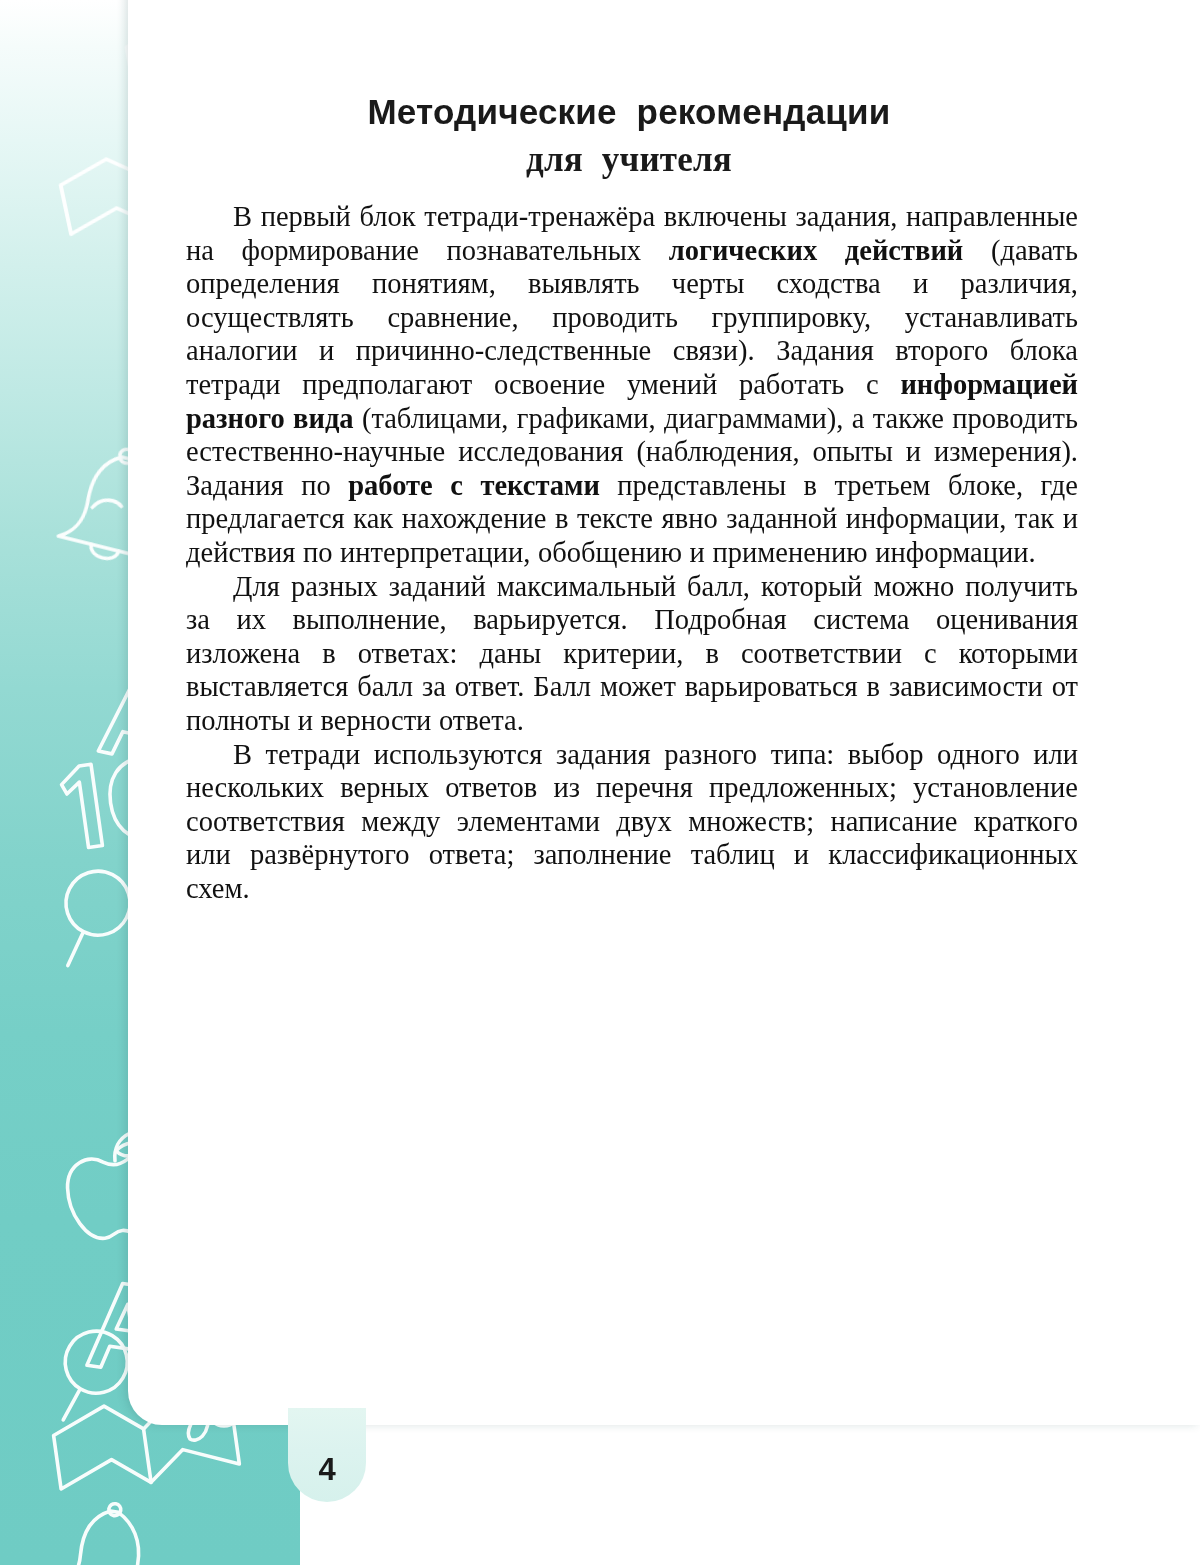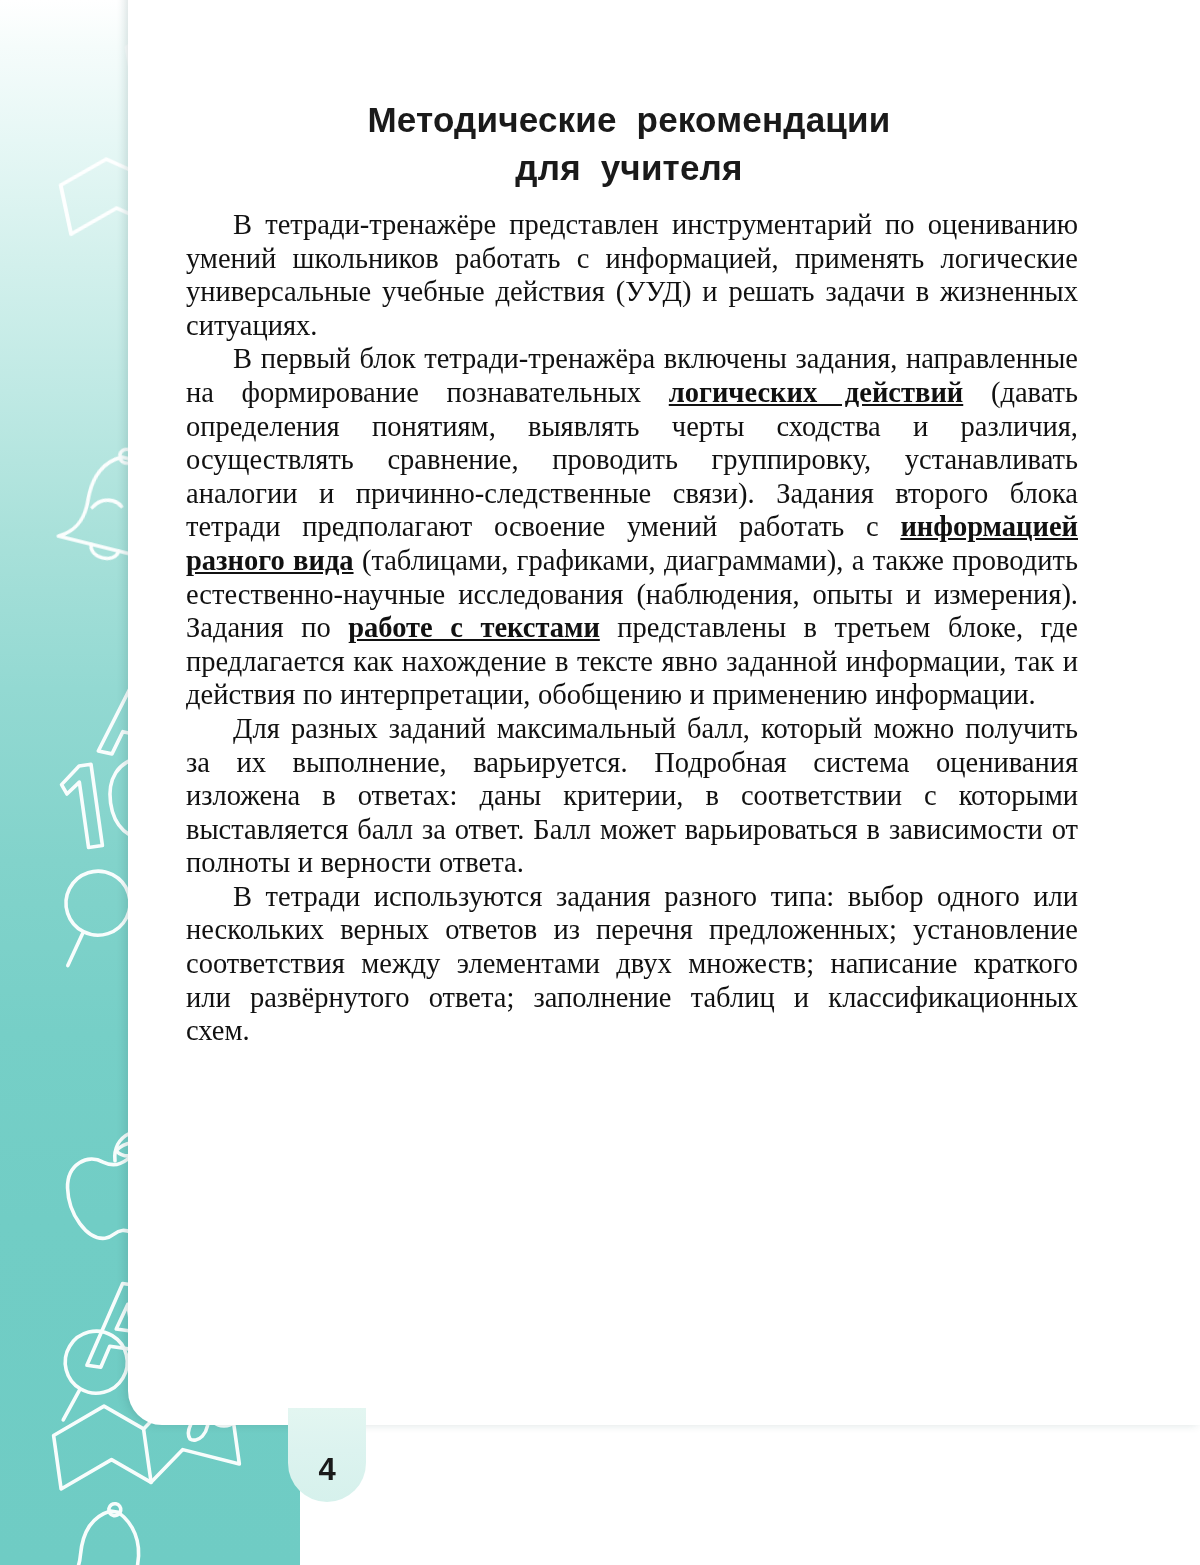--- a/index.html
+++ b/index.html
@@ -85,51 +85,51 @@
     font-weight: bold;
     font-size: 31px;
     color: #1a1a1a;
     line-height: 1;
   }
 
   
   .content {
     position: absolute;
     left: 186px;
-    top: 96px;
+    top: 88px;
     width: 892px;
   }
 
   .doc-title {
     font-family: "Liberation Sans", "DejaVu Sans", sans-serif;
     font-weight: bold;
     font-size: 35px;
     line-height: 48px;
     color: #1a1a1a;
     text-align: center;
     letter-spacing: 0.2px;
     word-spacing: 10px;
     margin: 0 0 16px 0;
     padding-right: 6px;
   }
-  .doc-title .l2 { display: block; }
+  .doc-title .l2 { display: block; font-family: Liberation Serif, serif; }
 
   p.para {
     margin: 0;
     font-family: "Liberation Serif", "DejaVu Serif", serif;
     font-size: 28.5px;
     line-height: 33.6px;
     color: #111111;
     text-align: justify;
     text-align-last: left;
     text-indent: 47px;
     hyphens: manual;
     word-spacing: 0.5px;
   }
-  p.para b { font-weight: bold; text-decoration: underline; }
+  p.para b { font-weight: bold; }
   p.para + p.para { margin-top: 0px; }
 </style>
 </head>
 <body>
 
 <div id="page">
 
   <div class="band">
     <svg class="band-icons" viewBox="0 0 300 1565" aria-hidden="true">
       <g fill="none" stroke="#ffffff" stroke-width="3.6" stroke-linejoin="round" stroke-linecap="round" opacity="0.95">
@@ -230,19 +230,18 @@
     <span class="num">4</span>
   </div>
 
   <div class="content">
 
     <h1 class="doc-title">
       <span>Методические  рекомендации</span>
       <span class="l2">для  учителя</span>
     </h1>
 
-    <p class="para">В тетради-тренажёре представлен инструментарий по оцениванию умений школьников работать с информацией, применять логические универсальные учебные действия (УУД) и решать задачи в жизненных ситуациях.</p>
     <p class="para">В первый блок тетради-тренажёра включены задания, направленные на формирование познавательных <b>логических действий</b> (давать определения понятиям, выявлять черты сходства и различия, осуществлять сравнение, проводить группировку, устанавливать аналогии и причинно-следственные связи). Задания второго блока тетради предполагают освоение умений работать с <b>информацией разного вида</b> (таблицами, графиками, диаграммами), а также проводить естественно-научные исследования (наблюдения, опыты и измерения). Задания по <b>работе с текстами</b> представлены в третьем блоке, где предлагается как нахождение в тексте явно заданной информации, так и действия по интерпретации, обобщению и применению информации.</p>
     <p class="para">Для разных заданий максимальный балл, который можно получить за их выполнение, варьируется. Подробная система оценивания изложена в ответах: даны критерии, в соответствии с которыми выставляется балл за ответ. Балл может варьироваться в зависимости от полноты и верности ответа.</p>
     <p class="para">В тетради используются задания разного типа: выбор одного или нескольких верных ответов из перечня предложенных; установление соответствия между элементами двух множеств; написание краткого или развёрнутого ответа; заполнение таблиц и классификационных схем.</p>
 
   </div>
 </div>
 
 </body></html>

